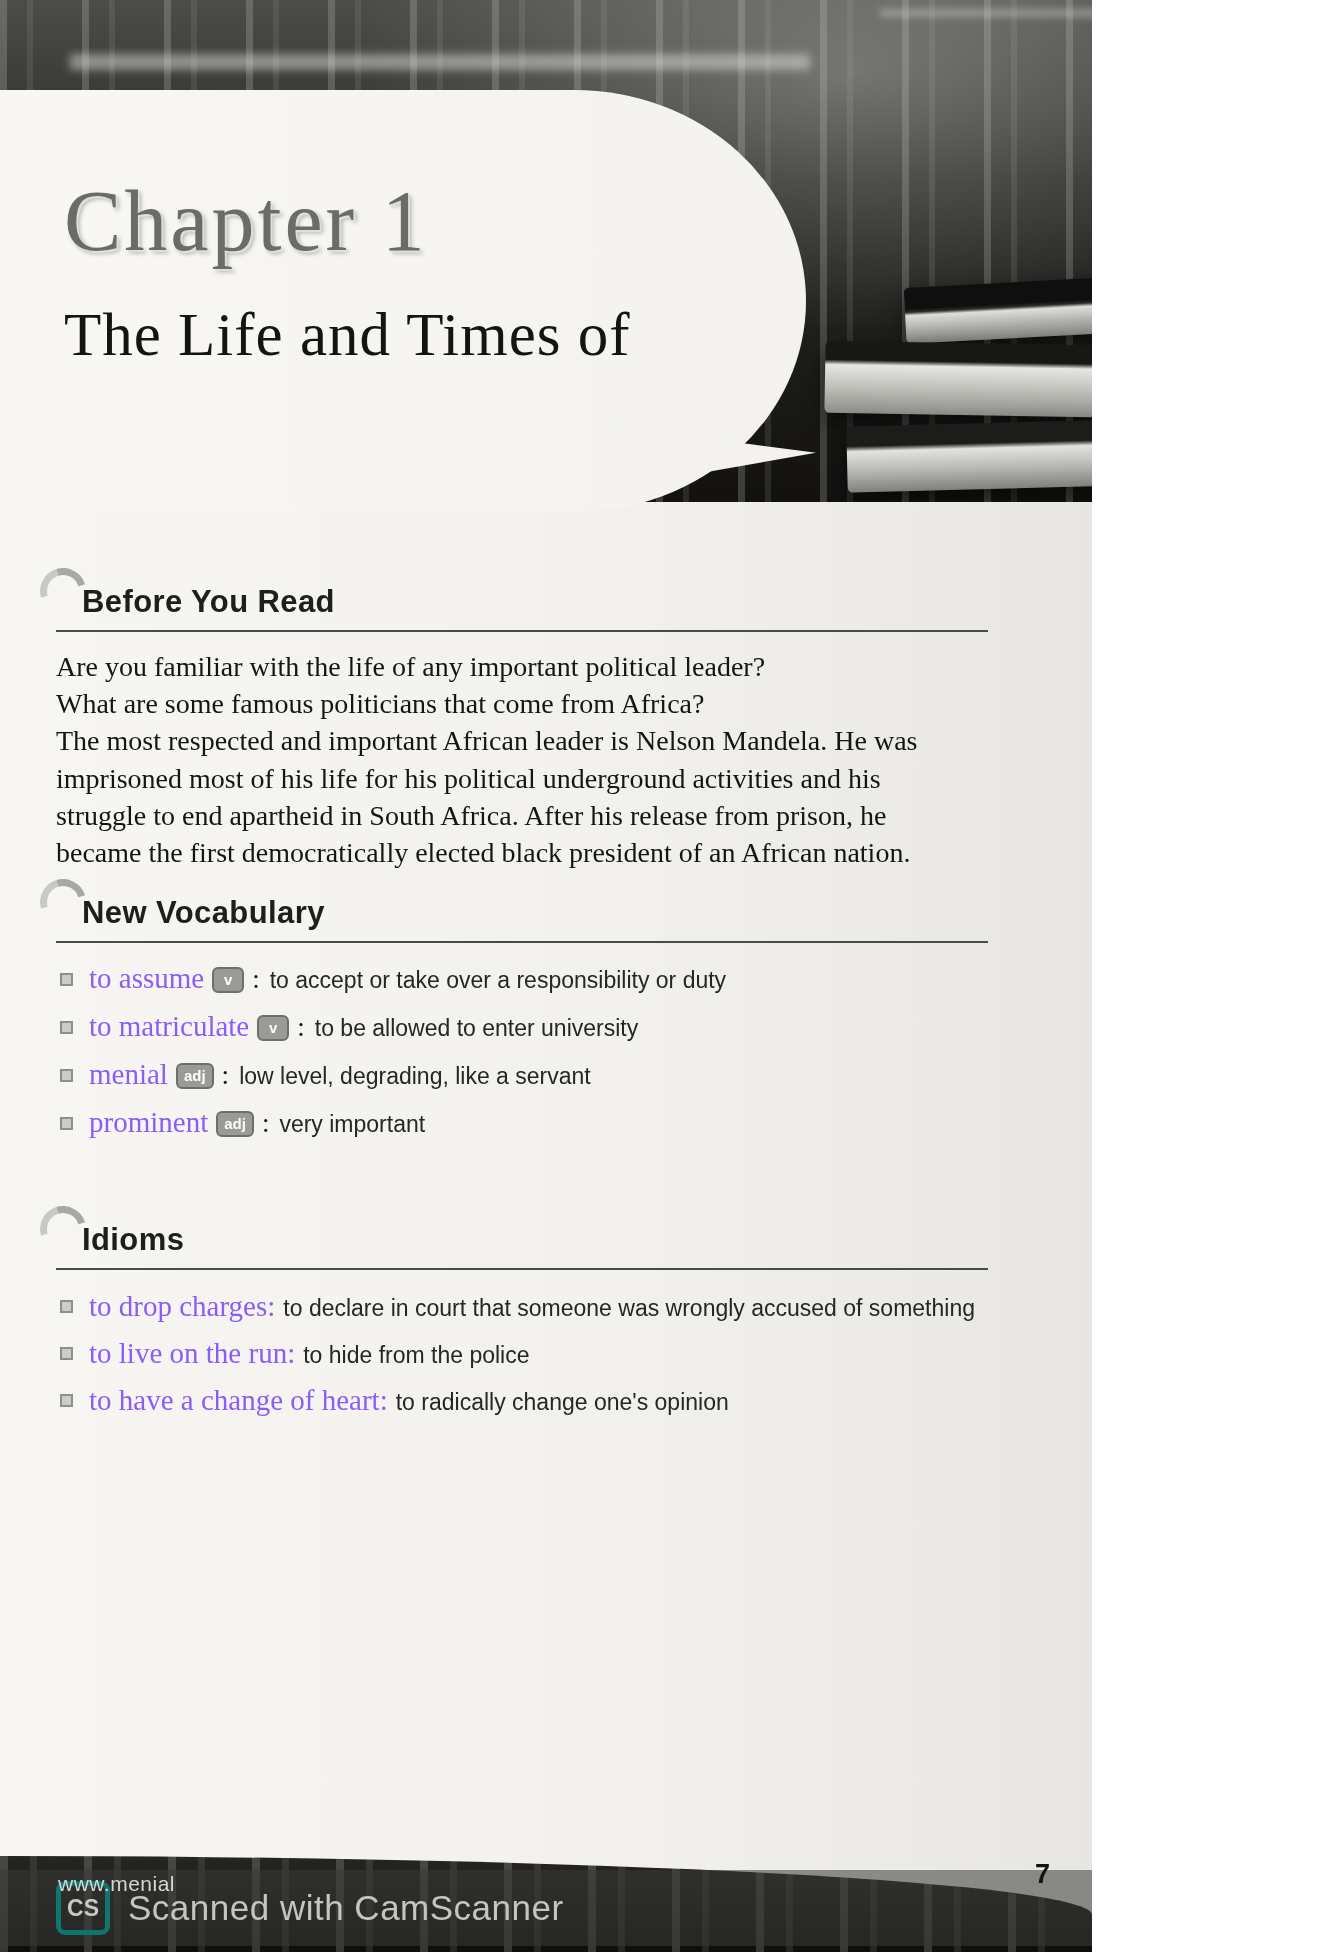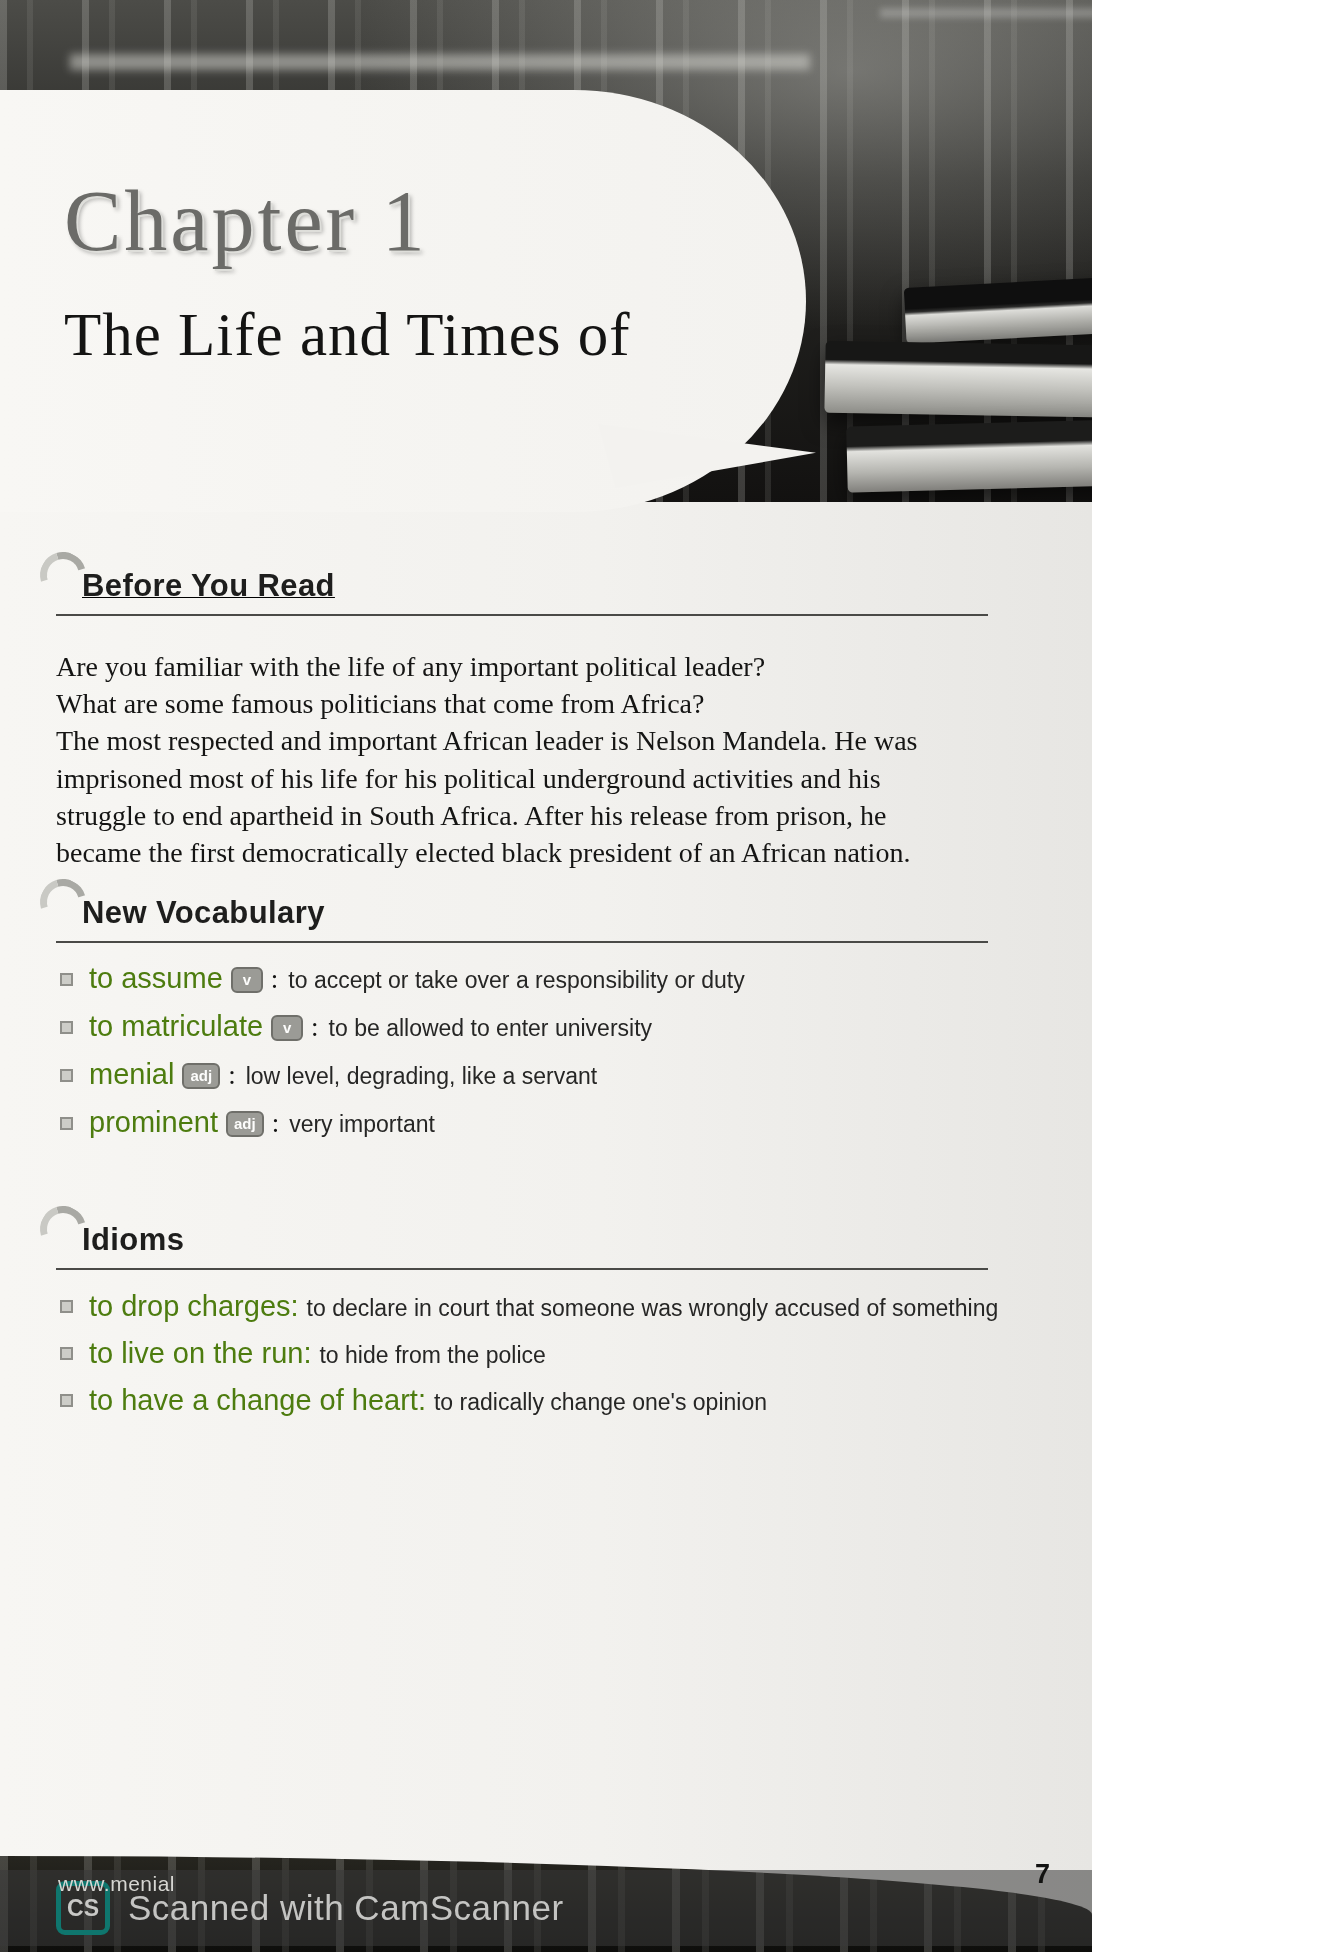--- a/index.html
+++ b/index.html
@@ -56,21 +56,21 @@
 
   
   .para{position:absolute;left:56px;top:648px;width:908px;z-index:3;
     font-family:"Liberation Serif",serif;font-size:28px;line-height:1.33;color:#151514;}
 
   
   .list{position:absolute;left:60px;width:1060px;z-index:3;}
   .vocab-item,.idiom-item{display:flex;align-items:baseline;margin-bottom:13px;}
   .bullet{width:9px;height:9px;background:#cdcdc8;border:2px solid #8f8f8a;display:inline-block;
     margin-right:16px;align-self:center;flex:0 0 auto;}
-  .term{font-family:Liberation Sans, sans-serif;font-size:29px;color:#4d7c0f;margin-right:8px;white-space:nowrap;}
+  .term{font-family:Liberation Serif, serif;font-size:29px;color:#8b5cf6;margin-right:8px;white-space:nowrap;}
   .pos{display:inline-block;min-width:16px;padding:3px 6px 4px;background:#9b9b96;color:#fdfdfc;
     border:2px solid #6f6f6a;border-radius:6px;font-weight:700;font-size:15px;line-height:1;
     text-align:center;margin-right:4px;transform:translateY(-3px);flex:0 0 auto;}
   .defn{font-size:23px;color:#262625;line-height:1.3;}
   .vocab-item .defn::before{content:":";font-family:"Liberation Serif",serif;font-size:27px;color:#151514;margin:0 10px 0 4px;}
 
   
   .photo-bottom{position:absolute;left:0;bottom:0;width:100%;height:96px;z-index:4;
     border-top-right-radius:1150px 62px;
     background:
@@ -120,21 +120,21 @@
     <div style="left:700px;top:1352px;width:260px;"></div>
   </div>
 
   <div class="chapter-block">
     <div class="chapter-label">Chapter 1</div>
     <div class="chapter-title">
       <div>The Life and Times of</div>
     </div>
   </div>
 
-  <div class="section" style="top:568px;text-decoration:underline;">
+  <div class="section" style="top:584px;">
     <div class="heading-row">
       <div class="ornament"></div>
       <span class="heading-text">Before You Read</span>
     </div>
   </div>
   <div class="para">
     <div>Are you familiar with the life of any important political leader?</div>
     <div>What are some famous politicians that come from Africa?</div>
     <div>The most respected and important African leader is Nelson Mandela. He was imprisoned most of his life for his political underground activities and his struggle to end apartheid in South Africa. After his release from prison, he became the first democratically elected black president of an African nation.</div>
   </div>

